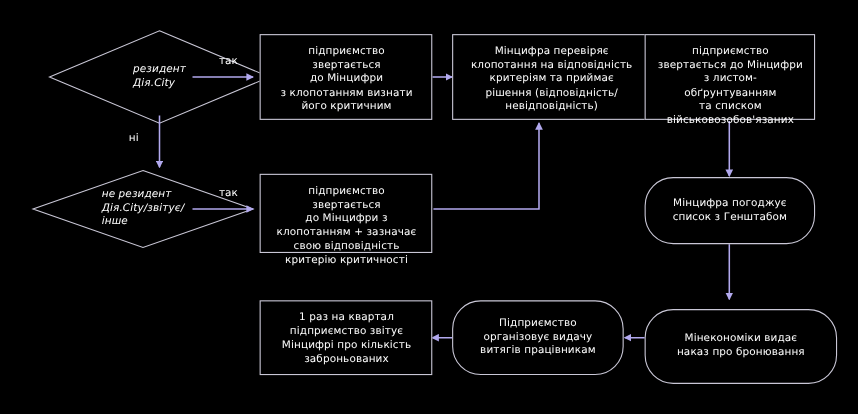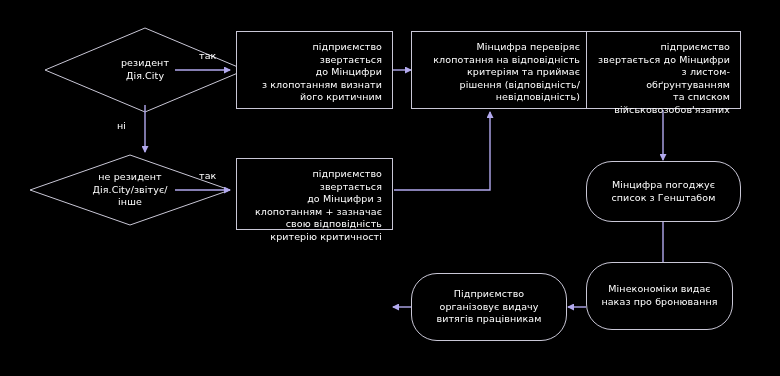--- a/index.html
+++ b/index.html
@@ -36,41 +36,42 @@
     color: #ffffff;
     font-size: 9.5px;
     line-height: 12.6px;
     letter-spacing: 0.1px;
     white-space: pre-line;
   }
   .box {
     border: 1px solid #c9c7d6;
     background: #000000;
     padding: 9px 10px 8px 11px;
-    text-align: right;
+    text-align: center;
   }
   .box.center {
     display: flex;
     align-items: center;
     justify-content: center;
     text-align: center;
     padding: 6px 12px;
     border-radius: 26px;
   }
   .diamond-wrap {
     position: absolute;
     display: flex;
     align-items: center;
     justify-content: center;
     color: #ffffff;
     font-size: 9.5px;
     line-height: 12.6px;
-    text-align: center;
+    text-align: left;
     white-space: pre-line;
     letter-spacing: 0.1px;
+    font-style: italic;
   }
   .diamond-label {
     position: relative;
     z-index: 3;
   }
   .edge-label {
     position: absolute;
     color: #ffffff;
     font-size: 9.5px;
     line-height: 12px;
@@ -158,21 +159,25 @@
 
   <div class="node box" style="left:236px; top:158px; width:157px; height:72px;">підприємство звертається
 до Мінцифри з
 клопотанням + зазначає
 свою відповідність
 критерію критичності</div>
 
   <div class="node box center" style="left:586px; top:161px; width:155px; height:61px;">Мінцифра погоджує
 список з Генштабом</div>
 
-  <div class="node box center" style="left:586px; top:262px; width:147px; height:68px;">Мінекономіки видає
+  <div class="node box center" style="left:586px; top:281px; width:175px; height:68px;">Мінекономіки видає
 наказ про бронювання</div>
 
   <div class="node box center" style="left:411px; top:273px; width:156px; height:68px;">Підприємство
 організовує видачу
 витягів працівникам</div>
 
+  <div class="node box" style="left:236px; top:273px; width:157px; height:68px;">1 раз на квартал
+підприємство звітує
+Мінцифрі про кількість
+заброньованих</div>
 
 </div>
 
 </body></html>

